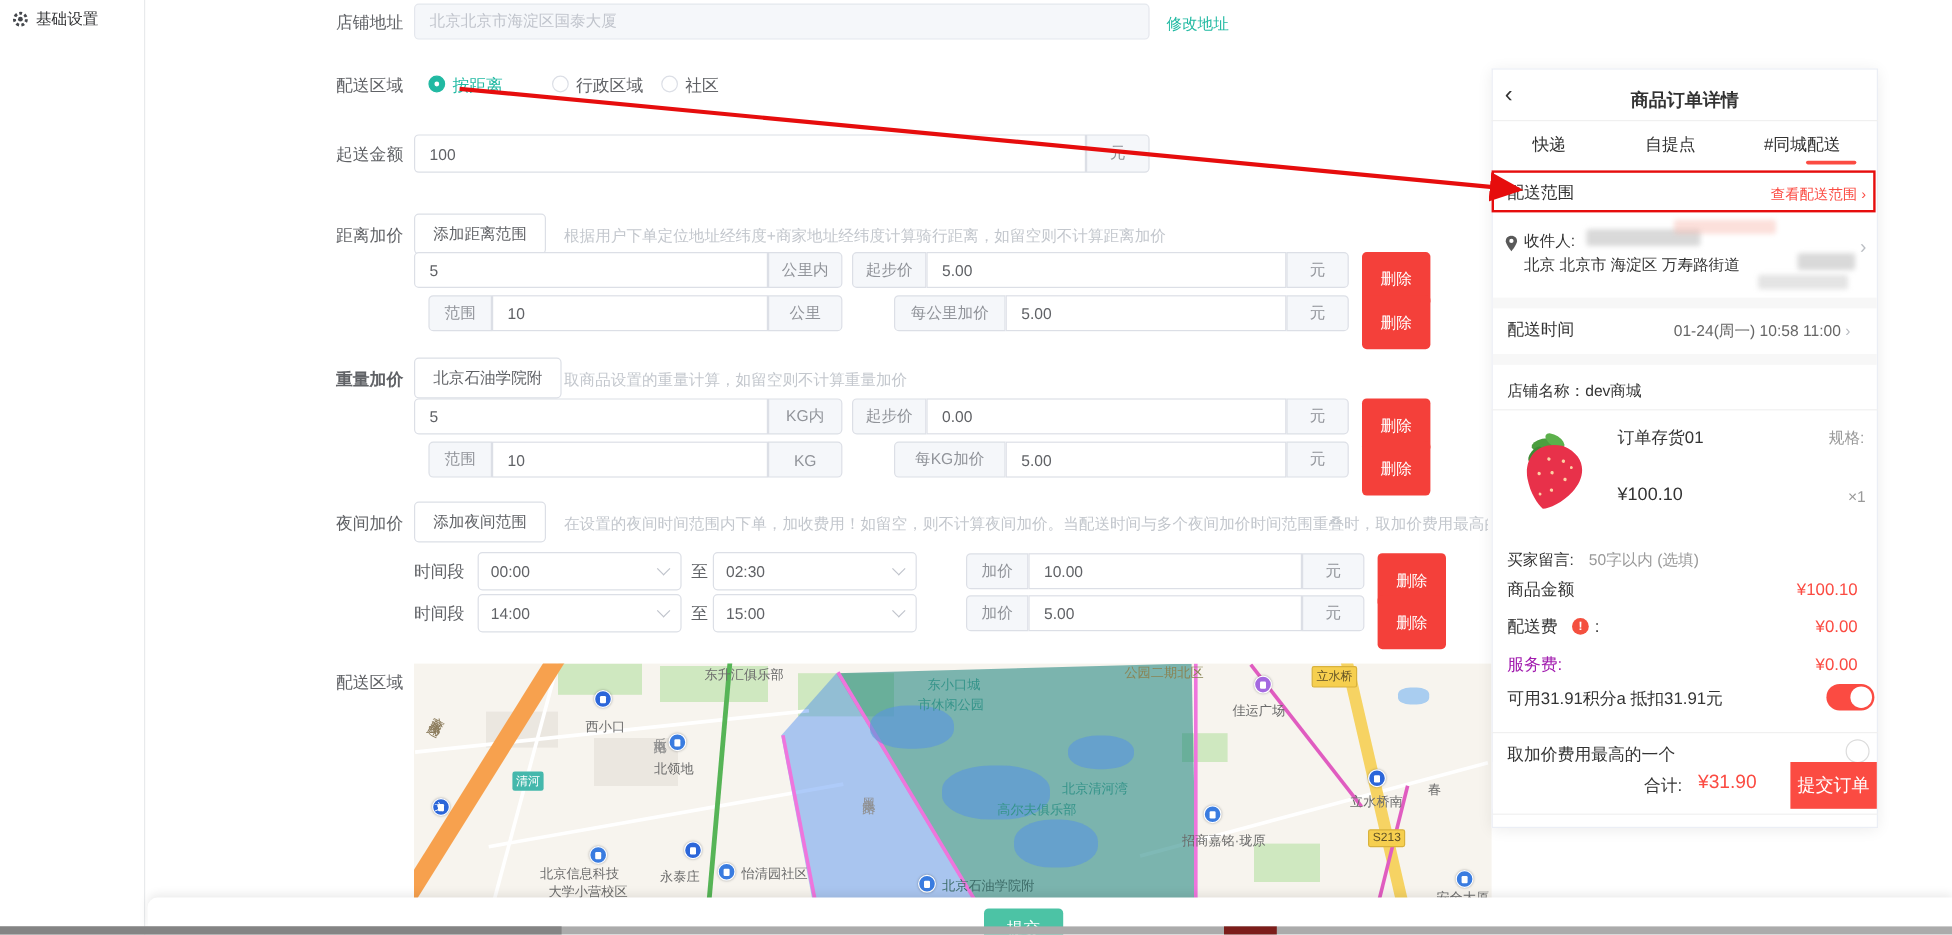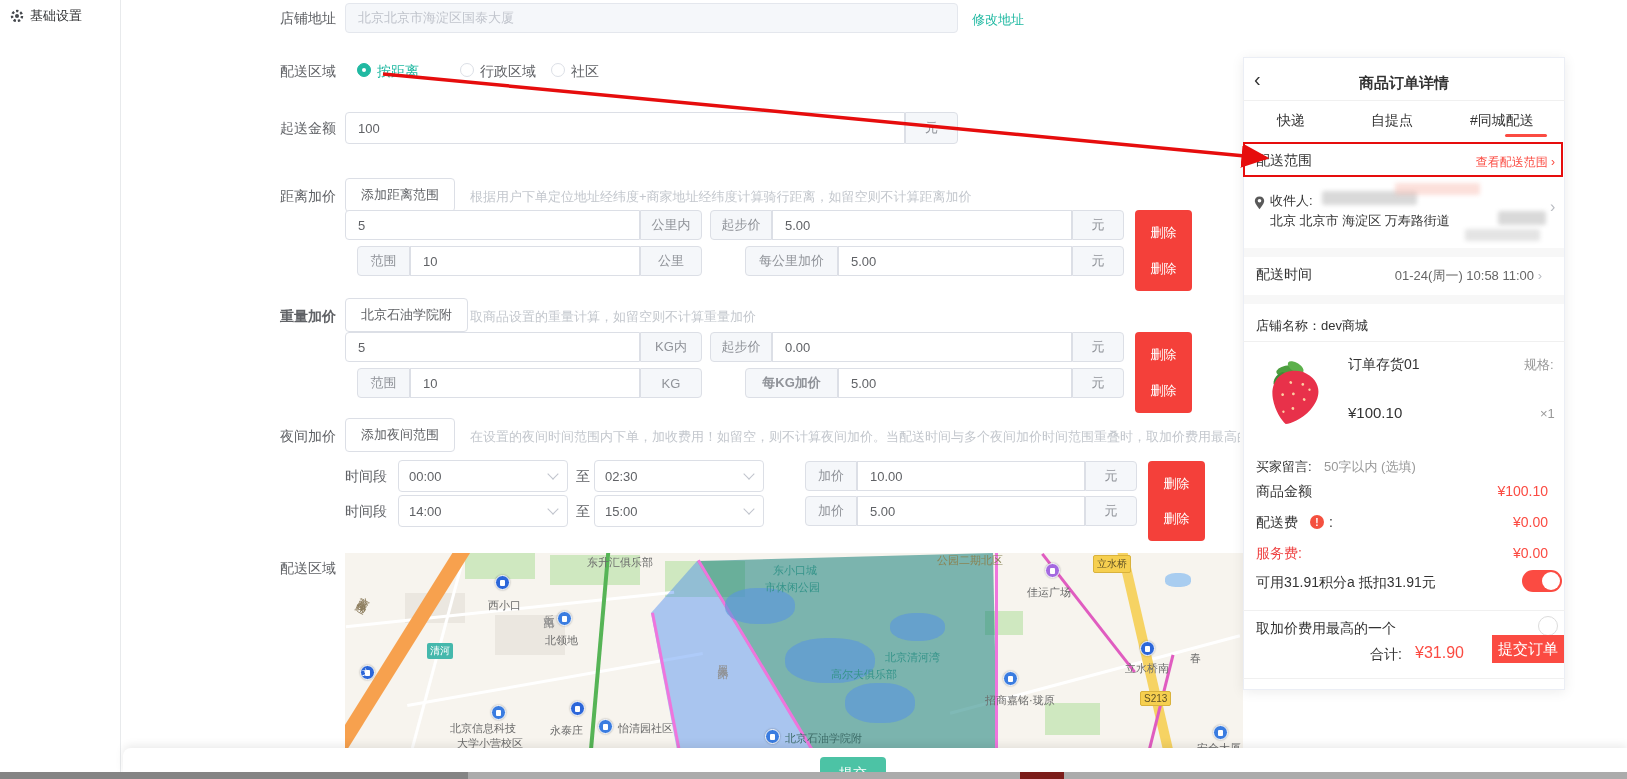--- a/index.html
+++ b/index.html
@@ -98,21 +98,21 @@
   <input class="inp" style="left: 345px; top: 332px; width: 295px; height: 30px; border-radius: 4px 0px 0px 4px;" value="5">
   <span class="seg" style="left:640px;top:332px;width:62px;height:30px;border-radius:0 4px 4px 0;">KG内</span>
   <span class="seg" style="left:710px;top:332px;width:62px;height:30px;border-radius:4px 0 0 4px;">起步价</span>
   <input class="inp" style="left: 772px; top: 332px; width: 300px; height: 30px; border-radius: 0px;" value="0.00">
   <span class="seg" style="left:1072px;top:332px;width:52px;height:30px;border-radius:0 4px 4px 0;">元</span>
   <button class="delbtn" style="left:1135px;top:332px;">删除</button>
 
   <span class="seg" style="left:357px;top:368px;width:53px;height:30px;border-radius:4px 0 0 4px;">范围</span>
   <input class="inp" style="left: 410px; top: 368px; width: 230px; height: 30px; border-radius: 0px;" value="10">
   <span class="seg" style="left:640px;top:368px;width:62px;height:30px;border-radius:0 4px 4px 0;">KG</span>
-  <span class="seg" style="left:745px;top:368px;width:93px;height:30px;border-radius:4px 0 0 4px;font-weight:bold;">每KG加价</span>
+  <span class="seg" style="left:745px;top:368px;width:93px;height:30px;border-radius:4px 0 0 4px;">每KG加价</span>
   <input class="inp" style="left: 838px; top: 368px; width: 234px; height: 30px; border-radius: 0px;" value="5.00">
   <span class="seg" style="left:1072px;top:368px;width:52px;height:30px;border-radius:0 4px 4px 0;">元</span>
   <button class="delbtn" style="left:1135px;top:368px;">删除</button>
 
   <span class="lbl" style="left:280px;top:428px;">夜间加价</span>
   <button class="addbtn" style="left:345px;top:418px;">添加夜间范围</button>
   <span class="hint" style="left:470px;top:428px;width:770px;">在设置的夜间时间范围内下单，加收费用！如留空，则不计算夜间加价。当配送时间与多个夜间加价时间范围重叠时，取加价费用最高的一个。当开启预约时间且</span>
 
   <span class="lbl" style="left:345px;top:468px;">时间段</span>
   <div class="sel" style="left:398px;top:460px;width:170px;">
@@ -296,35 +296,35 @@
   <span class="pt" style="left:1324px;top:458px;font-size:13px;color:#999;z-index:11;cursor:text;">50字以内 (选填)</span>
 
   <span class="pt" style="left:1256px;top:483px;font-size:14px;color:#333;z-index:11;">商品金额</span>
   <span class="pt red" style="left:1440px;top:483px;width:108px;text-align:right;font-size:14px;z-index:11;">¥100.10</span>
 
   <span class="pt" style="left:1256px;top:514px;font-size:14px;color:#333;z-index:11;">配送费</span>
   <span style="position:absolute;left:1310px;top:515px;width:14px;height:14px;border-radius:50%;background:#f4503f;color:#fff;font-size:10px;font-weight:bold;display:flex;align-items:center;justify-content:center;z-index:11;cursor:pointer;">!</span>
   <span class="pt" style="left:1329px;top:514px;font-size:14px;color:#333;z-index:11;">:</span>
   <span class="pt red" style="left:1440px;top:514px;width:108px;text-align:right;font-size:14px;z-index:11;">¥0.00</span>
 
-  <span class="pt" style="left:1256px;top:545px;font-size:14px;color:#ef4444;z-index:11;">服务费:</span>
+  <span class="pt" style="left:1256px;top:545px;font-size:14px;color:#a21caf;z-index:11;">服务费:</span>
   <span class="pt red" style="left:1440px;top:545px;width:108px;text-align:right;font-size:14px;z-index:11;">¥0.00</span>
 
   <span class="pt" style="left:1256px;top:574px;font-size:14px;color:#333;z-index:11;">可用31.91积分a 抵扣31.91元</span>
   <span class="toggle" style="left:1522px;top:570px;z-index:11;cursor:pointer;"></span>
 
   <div class="hairline" style="left:1243px;top:610px;width:322px;z-index:11;"></div>
 
   <span class="pt" style="left:1256px;top:620px;font-size:14px;color:#333;z-index:11;">取加价费用最高的一个</span>
   <span style="position:absolute;left:1538px;top:616px;width:18px;height:18px;border-radius:50%;background:#fff;border:1px solid #dcdcdc;z-index:11;cursor:pointer;"></span>
 
   <div class="abs" style="left:1244px;top:635px;width:320px;height:39px;background:#fff;z-index:12;"></div>
   <span class="pt" style="left:1370px;top:646px;font-size:14px;color:#333;z-index:13;">合计:</span>
   <span class="pt red" style="left:1415px;top:644px;font-size:16px;z-index:13;">¥31.90</span>
-  <button style="position:absolute;left:1492px;top:635px;width:72px;height:28px;background:#fb4b42;color:#fff;font-size:15px;border:none;z-index:13;cursor:pointer;">提交订单</button>
+  <button style="position:absolute;left:1492px;top:635px;width:72px;height:39px;background:#fb4b42;color:#fff;font-size:15px;border:none;z-index:13;cursor:pointer;">提交订单</button>
   <div class="hairline" style="left:1243px;top:678px;width:322px;z-index:13;"></div>
 
   <svg width="1627" height="779" style="position:absolute;left:0;top:0;z-index:50;pointer-events:none;">
     <defs>
       <marker id="ah" markerWidth="9" markerHeight="8" refX="7" refY="3.5" orient="auto">
         <path d="M0 0 L8 3.5 L0 7 Z" fill="#e60d0d"></path>
       </marker>
     </defs>
     <line x1="383" y1="74" x2="1266" y2="158" stroke="#e60d0d" stroke-width="3.5" marker-end="url(#ah)"></line>
   </svg>

